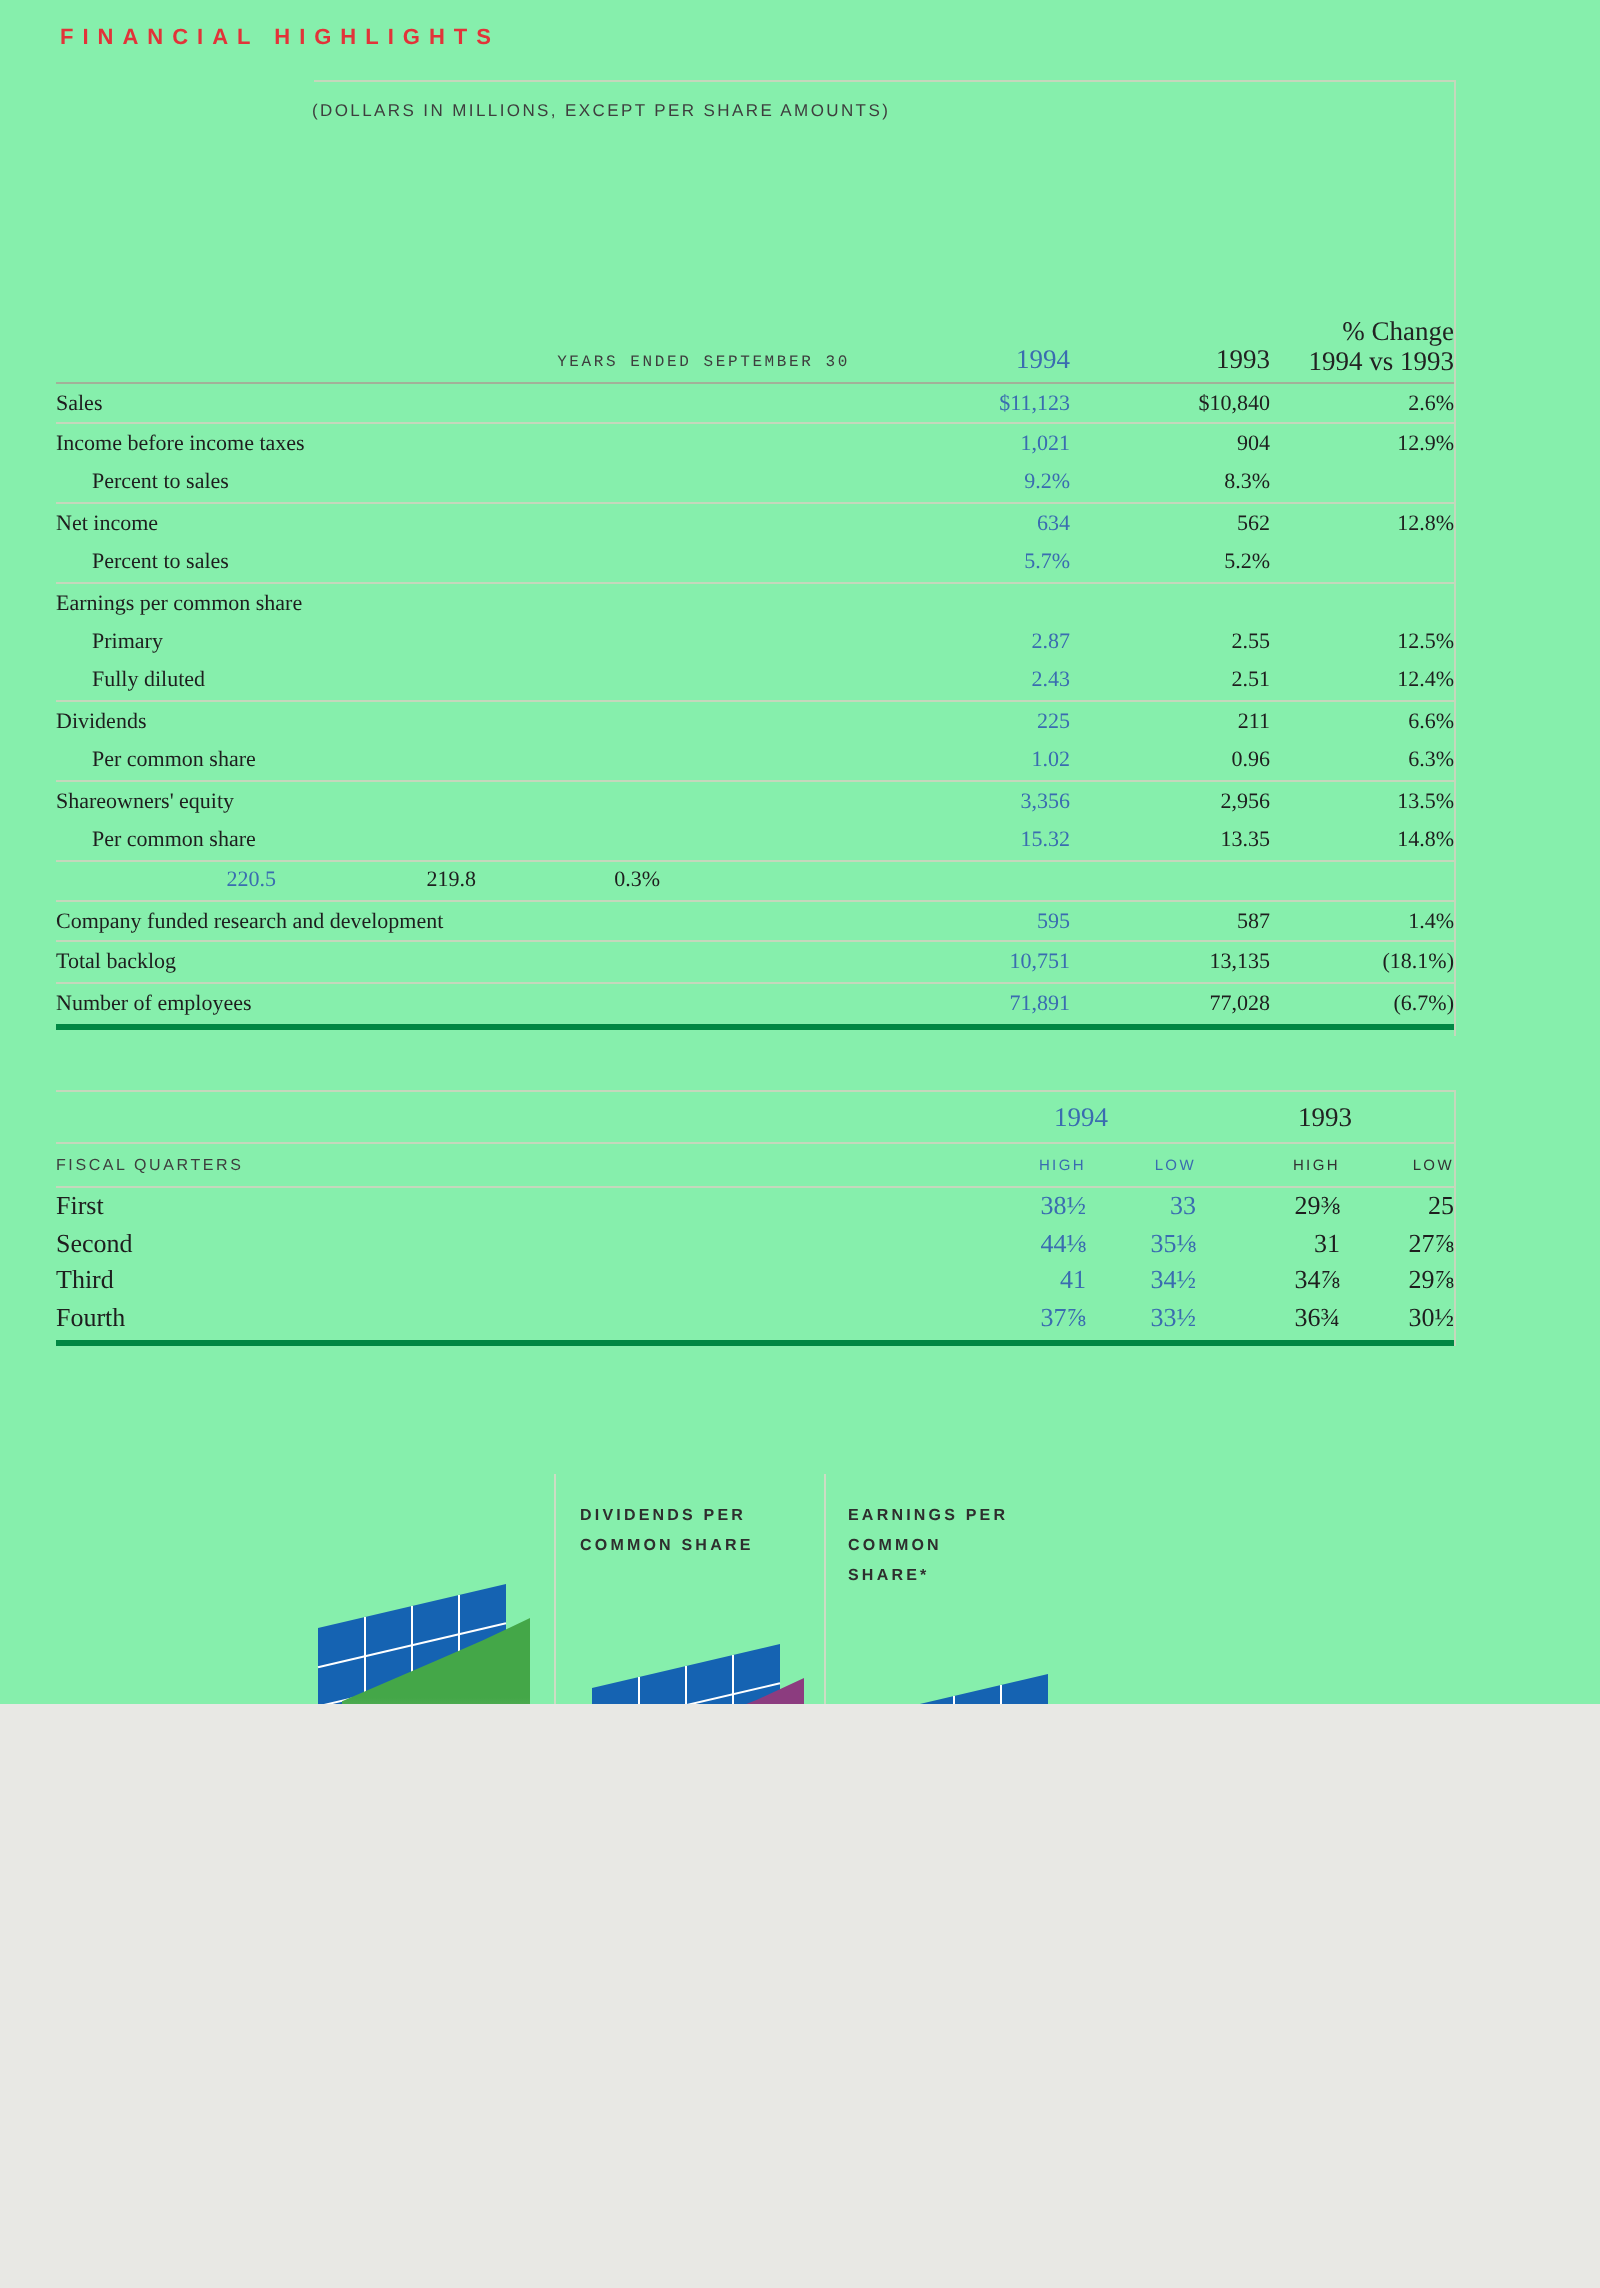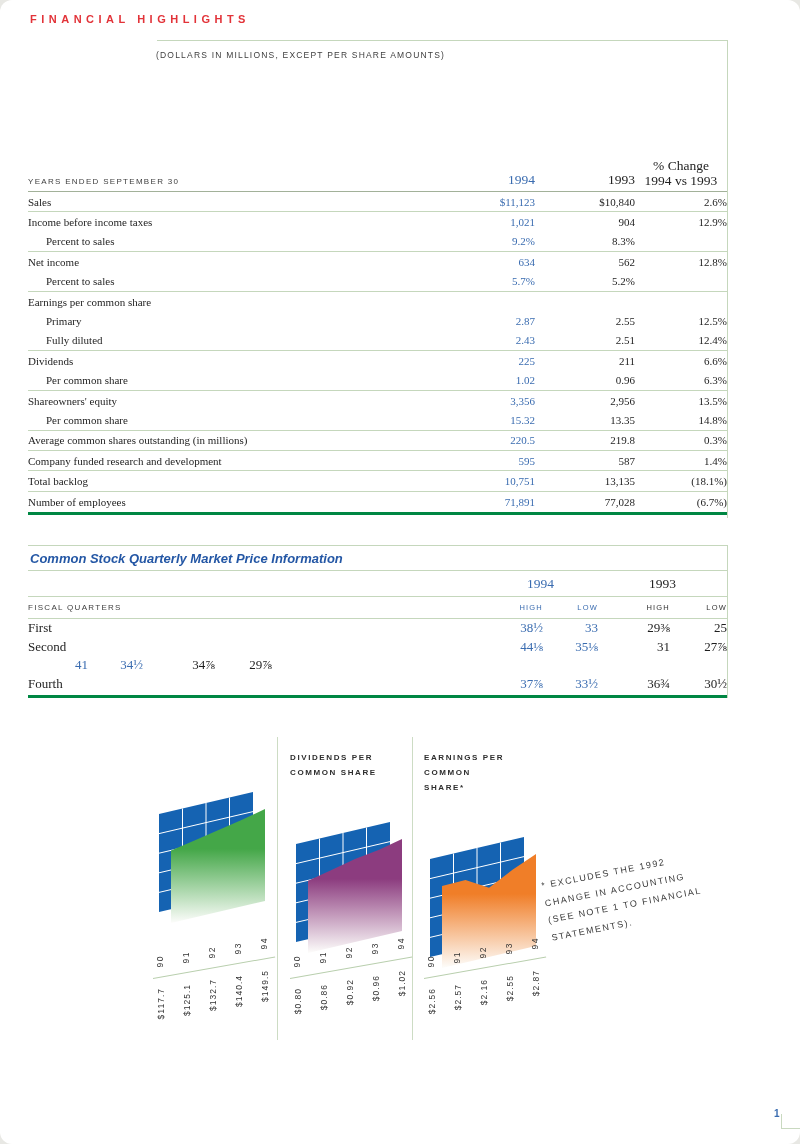--- a/index.html
+++ b/index.html
@@ -1,19 +1,19 @@
 <!DOCTYPE html>
 <html><head>
 <meta charset="utf-8">
 <style>
   html,body { margin:0; padding:0; background:#e8e8e4; }
   .page {
-    position:relative; width:800px; height:1144px; margin:0 auto;
-    background:#ffffff; overflow:hidden;
-    font-family:"Liberation Serif", serif; color:#1e1e1e;border-radius:12px;
+    position:relative; width:800px; height:852px; margin:0 auto;
+    background:#86efac; overflow:hidden;
+    font-family:"Liberation Serif", serif; color:#1e1e1e;
   }
 
   
   .red-title {
     position:absolute; left:30px; top:13px;
     font-family:"Liberation Sans", sans-serif; font-weight:bold;
     font-size:11px; letter-spacing:4.5px; color:#e23339;
   }
   .box1 {
     position:absolute; left:157px; top:40px; width:570px; height:477px;
@@ -22,25 +22,25 @@
   .subtitle {
     position:absolute; left:156px; top:50px;
     font-family:"Liberation Sans", sans-serif;
     font-size:8.5px; letter-spacing:1.2px; color:#3e3e3e;
   }
 
   
   .main-table { position:absolute; left:28px; top:158px; width:699px; }
   .mt-header { display:flex; align-items:flex-end; padding-bottom:3px; border-bottom:1px solid #a2b199; }
   .mt-rowhdr {
-    flex:1; font-family:Liberation Sans, sans-serif;
-    font-size:8px; letter-spacing:1.3px; color:#3e3e3e; padding-bottom:2px;
+    flex:1; font-family:Liberation Mono, monospace;
+    font-size:8px; letter-spacing:1.3px; color:#3e3e3e; padding-bottom:2px;text-align:right;
   }
   .col { text-align:right; }
-  .c94 { width:110px; } .c93 { width:100px; } .cch { width:92px;text-align:center; }
+  .c94 { width:110px; } .c93 { width:100px; } .cch { width:92px; }
   .hdr-year { font-size:13.5px; color:#222; }
   .blue { color:#3a6cb0 !important; }
   .hdr-change div { font-size:13.5px; line-height:15px; color:#222; }
   .t-row { display:flex; height:19.4px; align-items:center; font-size:11px; }
   .t-row.rule { border-bottom:1px solid #c5d7bc; }
   .t-row .lbl { flex:1; color:#1e1e1e; }
   .t-row .lbl.ind { padding-left:18px; }
   .t-row .v94 { width:110px; text-align:right; color:#3a6cb0; }
   .t-row .v93 { width:100px; text-align:right; color:#1e1e1e; }
   .t-row .chg { width:92px; text-align:right; color:#1e1e1e; }
@@ -198,21 +198,20 @@
           <span class="col v93">2,956</span>
           <span class="col chg">13.5%</span>
         </div>
         <div class="t-row rule">
           <span class="lbl ind">Per common share</span>
           <span class="col v94">15.32</span>
           <span class="col v93">13.35</span>
           <span class="col chg">14.8%</span>
         </div>
         <div class="t-row rule">
-          <span class="lbl">Average common shares outstanding (in millions)</span>
           <span class="col v94">220.5</span>
           <span class="col v93">219.8</span>
           <span class="col chg">0.3%</span>
         </div>
         <div class="t-row rule">
           <span class="lbl">Company funded research and development</span>
           <span class="col v94">595</span>
           <span class="col v93">587</span>
           <span class="col chg">1.4%</span>
         </div>
@@ -226,21 +225,20 @@
           <span class="lbl">Number of employees</span>
           <span class="col v94">71,891</span>
           <span class="col v93">77,028</span>
           <span class="col chg">(6.7%)</span>
         </div>
       </div>
     <div class="thick-rule"></div>
   </div>
 
   <div class="stock-table">
-    <div class="st-title">Common Stock Quarterly Market Price Information</div>
     <div class="st-years">
       <span class="sp"></span>
       <span class="yg1 blue">1994</span>
       <span class="yg2">1993</span>
     </div>
     <div class="st-header">
       <span class="st-rowhdr">FISCAL QUARTERS</span>
       <span class="sc w1 blue">HIGH</span>
       <span class="sc w2 blue">LOW</span>
       <span class="sc w3">HIGH</span>
@@ -255,20 +253,21 @@
           <span class="q w4">25</span>
         </div>
         <div class="s-row">
           <span class="lbl">Second</span>
           <span class="q w1 blue">44⅛</span>
           <span class="q w2 blue">35⅛</span>
           <span class="q w3">31</span>
           <span class="q w4">27⅞</span>
         </div>
         <div class="s-row">
+          <span class="lbl">Third</span>
           <span class="q w1 blue">41</span>
           <span class="q w2 blue">34½</span>
           <span class="q w3">34⅞</span>
           <span class="q w4">29⅞</span>
         </div>
         <div class="s-row">
           <span class="lbl">Fourth</span>
           <span class="q w1 blue">37⅞</span>
           <span class="q w2 blue">33½</span>
           <span class="q w3">36¾</span>

